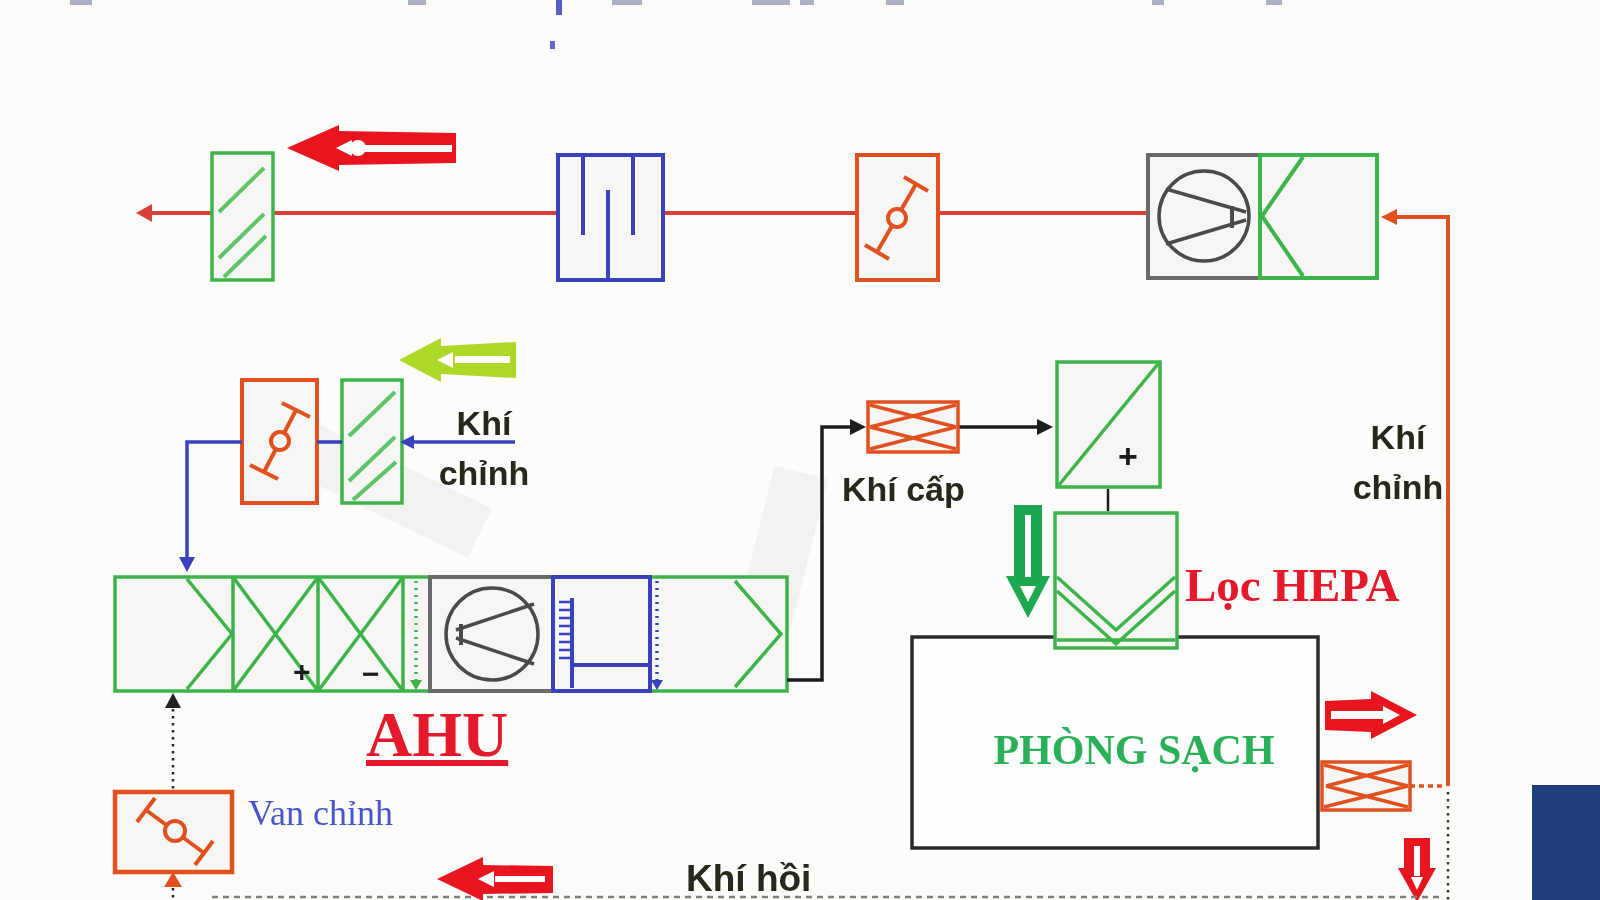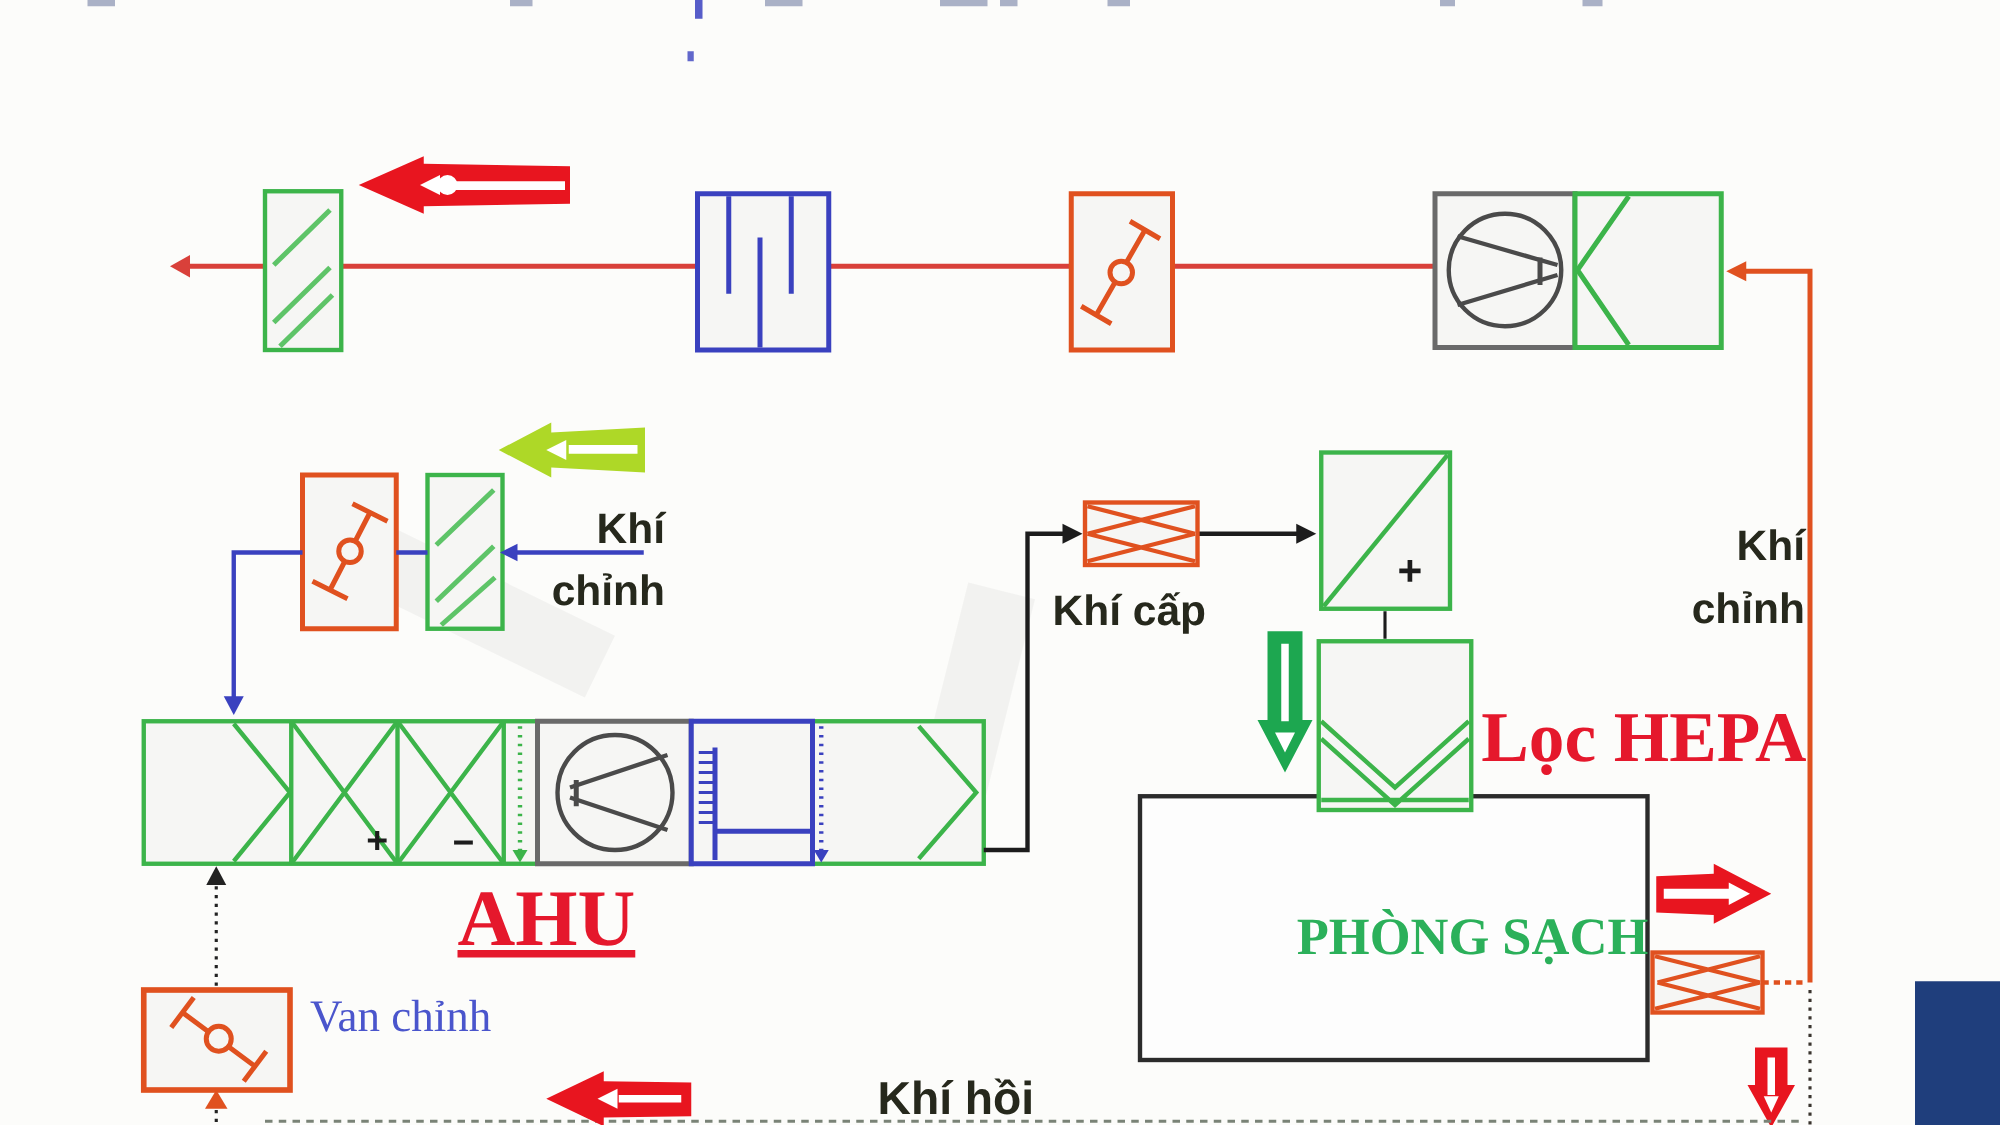--- a/index.html
+++ b/index.html
@@ -13,21 +13,21 @@
   .sgr{stroke:var(--c-gray)}   .sfd{stroke:var(--c-fan-dark)}
   .sdash{stroke:#7a8377}
   .fr{fill:var(--c-red-arrow);stroke:none}
   .fl{fill:var(--c-lime);stroke:none}
   .fg{fill:var(--c-green-arrow);stroke:none}
   .fw{fill:#fff;stroke:none}
   .panel{fill:var(--c-panel)}
   .w2{stroke-width:2.5}.w3{stroke-width:3.5}.w4{stroke-width:4}.w5{stroke-width:4.5}
   .lbl{position:absolute;font-weight:bold;color:var(--c-dark-text);white-space:nowrap;}
   .serif{font-family:"Liberation Serif","DejaVu Serif",serif;}
-  .ctr{text-align:right;white-space:normal;}
+  .ctr{text-align:center;white-space:normal;}
   .sign{font-family:"Liberation Sans",sans-serif;font-weight:bold;fill:#1c1c1c;stroke:none;}
   .artifact{position:absolute;background:#66739a;opacity:.55;}
   .smudge{position:absolute;background:#ededeb;opacity:.65;}
 </style>
 </head>
 <body>
 
 <div id="stage">
 
   <div class="smudge" style="left:290px;top:462px;width:200px;height:55px;transform:rotate(26deg);"></div>
@@ -233,22 +233,22 @@
     <span>chỉnh</span>
   </div>
 
   <div class="lbl" style="left:842px;top:470px;font-size:34px;">Khí cấp</div>
 
   <div class="lbl ctr" style="left:1352px;top:412px;width:92px;font-size:34px;line-height:50px;">
     <span>Khí</span><br>
     <span>chỉnh</span>
   </div>
 
-  <div class="lbl" style="left:702px;top:858px;font-size:37px;">Khí hồi</div>
-
-  <div class="lbl serif" style="left:1185px;top:558px;font-size:57px;color:var(--c-text-red);">Lọc HEPA</div>
-
-  <div class="lbl serif" style="left:956px;top:726px;width:444px;text-align:center;font-size:42px;color:var(--c-text-green);">PHÒNG SẠCH</div>
+  <div class="lbl" style="left:686px;top:858px;font-size:37px;">Khí hồi</div>
+
+  <div class="lbl serif" style="left:1185px;top:558px;font-size:47px;color:var(--c-text-red);">Lọc HEPA</div>
+
+  <div class="lbl serif" style="left:912px;top:726px;width:444px;text-align:center;font-size:42px;color:var(--c-text-green);">PHÒNG SẠCH</div>
 
   <div class="lbl serif" style="left:366px;top:698px;font-size:64px;color:var(--c-text-red);text-decoration:underline;">AHU</div>
 
   <div class="lbl serif" style="left:248px;top:792px;font-size:36px;font-weight:normal;color:var(--c-text-blue);">Van chỉnh</div>
 </div>
 
 </body></html>

